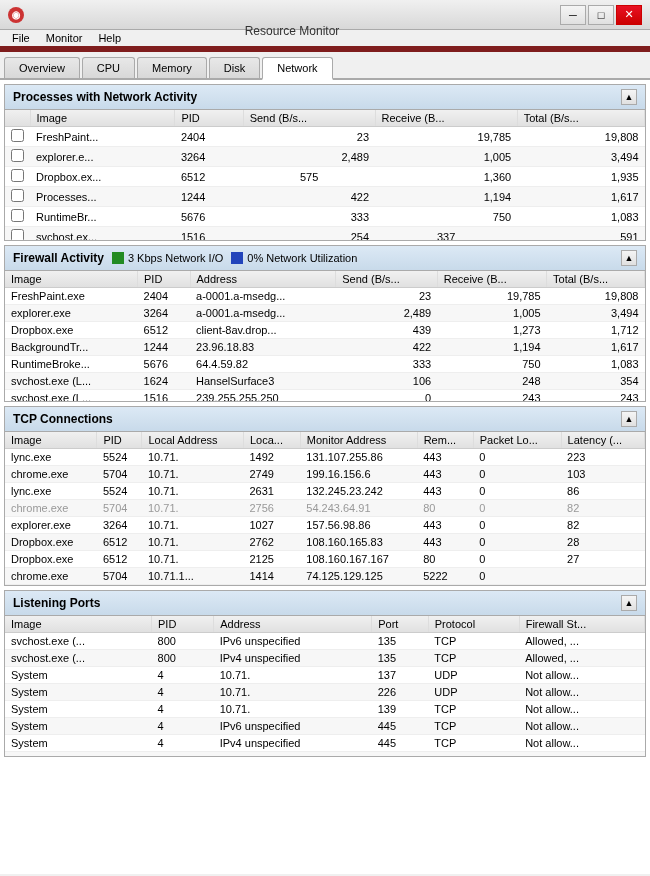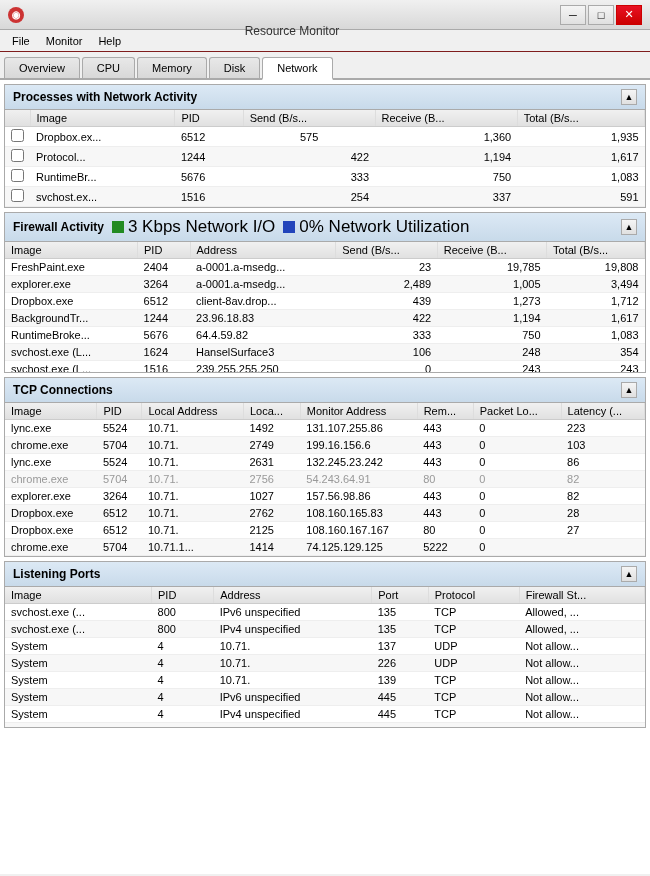--- a/index.html
+++ b/index.html
@@ -45,21 +45,21 @@
       display: flex; align-items: center; justify-content: center;
       font-size: 11px;
     }
     .title-btn.close { background: linear-gradient(to bottom, #e81123, #c00); color: white; border-color: #c00; }
     .menu-bar {
       background: #f0f0f0;
       height: 22px;
       display: flex;
       align-items: center;
       padding: 0 4px;
-      border-bottom: 1px solid #7f1d1d;
+      border-bottom: 6px solid #7f1d1d;
     }
     .menu-item {
       padding: 2px 8px;
       cursor: pointer;
       font-size: 11px;
     }
     .tabs-bar {
       background: #f0f0f0;
       height: 28px;
       display: flex;
@@ -105,21 +105,21 @@
       align-items: center;
       justify-content: space-between;
       border-bottom: 1px solid #aaa;
       cursor: pointer;
     }
     .section-header-left {
       display: flex; align-items: center; gap: 8px;
     }
     .section-indicator {
       display: flex; align-items: center; gap: 4px;
-      font-weight: normal; font-size: 17px;
+      font-weight: normal; font-size: 11px;
     }
     .indicator-box {
       width: 12px; height: 12px;
       display: inline-block;
     }
     .collapse-btn {
       width: 16px; height: 16px;
       background: linear-gradient(to bottom, #f5f5f5, #e0e0e0);
       border: 1px solid #aaa;
       display: flex; align-items: center; justify-content: center;
@@ -208,50 +208,66 @@
           <tr>
             <th class="checkbox-col"></th>
             <th>Image</th>
             <th>PID</th>
             <th>Send (B/s...</th>
             <th>Receive (B...</th>
             <th>Total (B/s...</th>
           </tr>
         </thead>
         <tbody id="processes-tbody">
+        <tr>
+    <td><input type="checkbox" style=""></td>
+    <td>FreshPaint...</td>
+    <td>2404</td>
+    <td style="text-align:right">23</td>
+    <td style="text-align:right">19,785</td>
+    <td style="text-align:right">19,808</td>
+  </tr>
+            <tr>
+    <td><input type="checkbox" style=""></td>
+    <td>explorer.e...</td>
+    <td>3264</td>
+    <td style="text-align:right">2,489</td>
+    <td style="text-align:right">1,005</td>
+    <td style="text-align:right">3,494</td>
+  </tr>
             <tr>
     <td><input type="checkbox" style=""></td>
     <td>Dropbox.ex...</td>
     <td>6512</td>
     <td style="text-align:center">575</td>
     <td style="text-align:right">1,360</td>
     <td style="text-align:right">1,935</td>
   </tr>
             <tr>
     <td><input type="checkbox" style=""></td>
-    <td>Protocol...</td>
+    <td>Processes...</td>
     <td>1244</td>
     <td style="text-align:right">422</td>
     <td style="text-align:right">1,194</td>
     <td style="text-align:right">1,617</td>
   </tr>
             <tr>
     <td><input type="checkbox" style=""></td>
     <td>RuntimeBr...</td>
     <td>5676</td>
     <td style="text-align:right">333</td>
     <td style="text-align:right">750</td>
     <td style="text-align:right">1,083</td>
   </tr>
             <tr>
     <td><input type="checkbox" style=""></td>
     <td>svchost.ex...</td>
     <td>1516</td>
     <td style="text-align:right">254</td>
-    <td style="text-align:right">337</td>
+    <td style="text-align:center">337</td>
     <td style="text-align:right">591</td>
   </tr>
           </tbody>
       </table>
     </div>
   </div>
 
   <div class="section">
     <div class="section-header">
       <div class="section-header-left">

